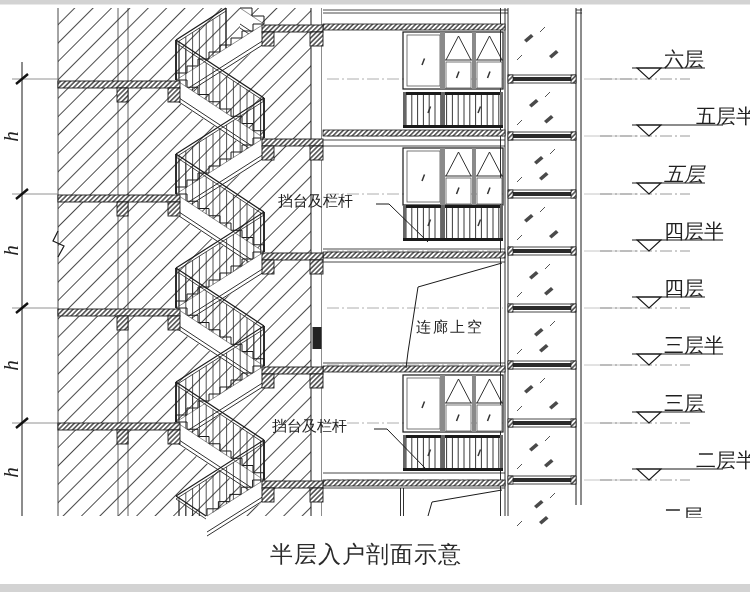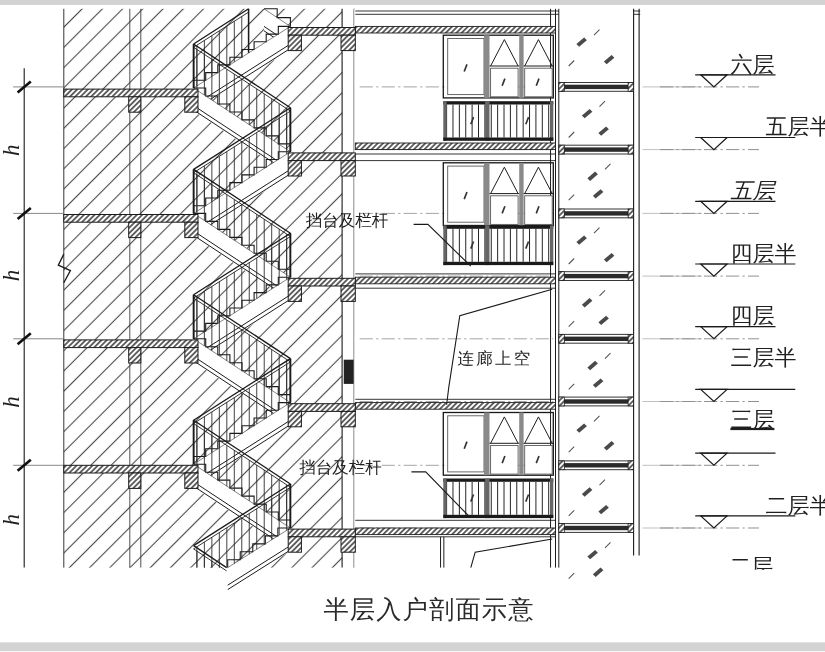--- a/index.html
+++ b/index.html
@@ -554,37 +554,37 @@
         </g>
         <g>
           <line x1="22" y1="62" x2="22" y2="516" stroke="#1a1a1a" stroke-width="1"></line>
           <line x1="16" y1="84" x2="28" y2="74" stroke="#111" stroke-width="2.4"></line>
           <line x1="16" y1="199" x2="28" y2="189" stroke="#111" stroke-width="2.4"></line>
           <line x1="16" y1="313" x2="28" y2="303" stroke="#111" stroke-width="2.4"></line>
           <line x1="16" y1="428" x2="28" y2="418" stroke="#111" stroke-width="2.4"></line>
         </g>
       </svg></div>
 
-  <div class="lbl cn caption" style="left:270px;top:543px;width:190px;text-align:left;margin-left:24px;">半层入户剖面示意</div>
+  <div class="lbl cn caption" style="left:270px;top:543px;width:190px;text-align:left;">半层入户剖面示意</div>
 
   <div class="lbl cn ann" style="left:278px;top:194px;">挡台及栏杆</div>
   <div class="lbl cn ann" style="left:272px;top:419px;">挡台及栏杆</div>
   <div class="lbl cn ann" style="left:416px;top:320px;letter-spacing:2px;">连廊上空</div>
 
   <div class="lbl hdim" style="left:-4px;top:126px;">h</div>
   <div class="lbl hdim" style="left:-4px;top:240px;">h</div>
   <div class="lbl hdim" style="left:-4px;top:355px;">h</div>
   <div class="lbl hdim" style="left:-4px;top:462px;">h</div>
 
   <div id="levelLabels">
       <div class="lbl cn lvl" style="left: 664px; top: 49px;">六层</div>
       <div class="lbl cn lvl" style="left: 696px; top: 106px; text-align: center;">五层半</div>
       <div class="lbl cn lvl" style="left: 664px; top: 164px; font-style: italic;">五层</div>
       <div class="lbl cn lvl" style="left: 664px; top: 221px;">四层半</div>
       <div class="lbl cn lvl" style="left: 664px; top: 278px; text-align: right;">四层</div>
-      <div class="lbl cn lvl" style="left: 664px; top: 316px;">三层半</div>
-      <div class="lbl cn lvl" style="left: 664px; top: 372px; text-decoration: underline;">三层</div>
+      <div class="lbl cn lvl" style="left: 664px; top: 335px;">三层半</div>
+      <div class="lbl cn lvl" style="left: 664px; top: 393px;">三层</div>
       <div class="lbl cn lvl" style="left: 696px; top: 450px;">二层半</div>
       <div class="clipbox" style="left: 663px; top: 506px; width: 80px; height: 12px;">
         <div class="lbl cn lvl" style="position: static; text-decoration: underline;">二层</div>
       </div>
     </div>
 </div>
 
 </body></html>

